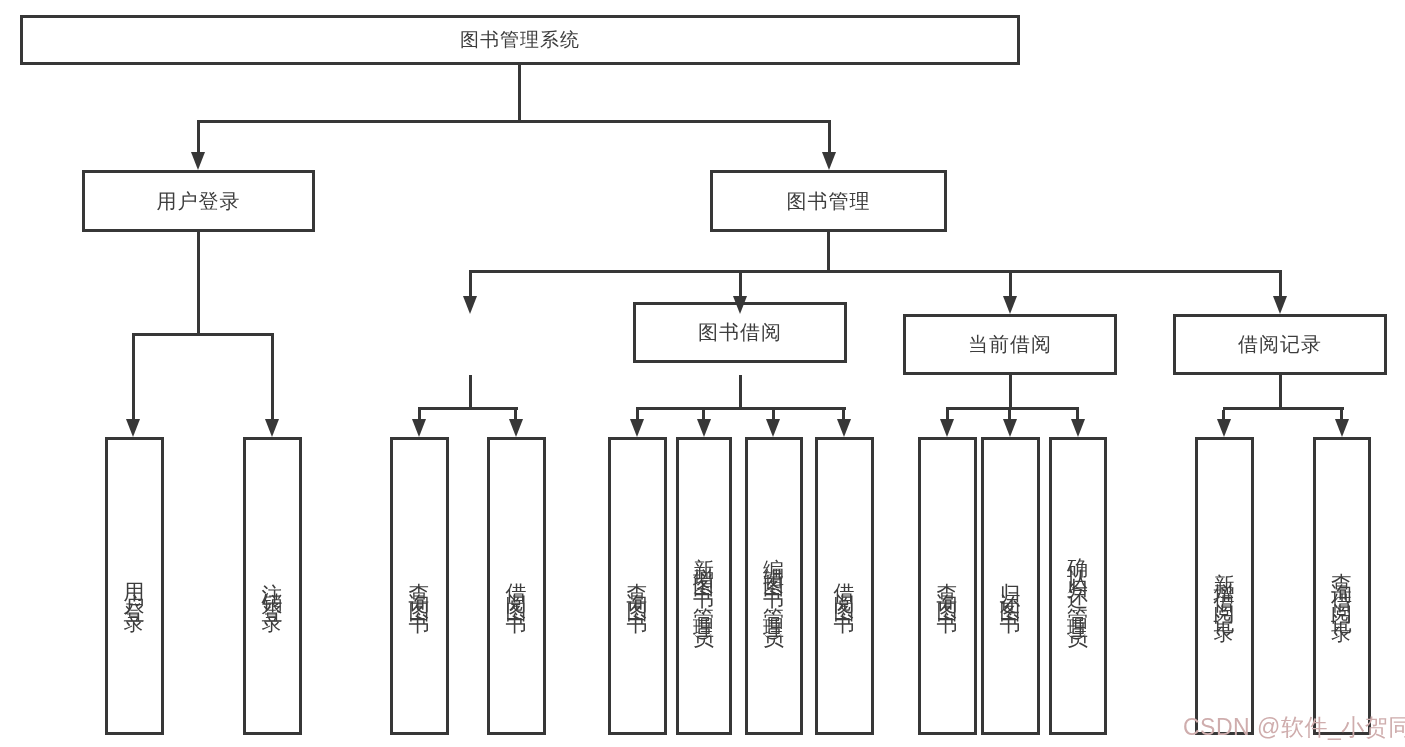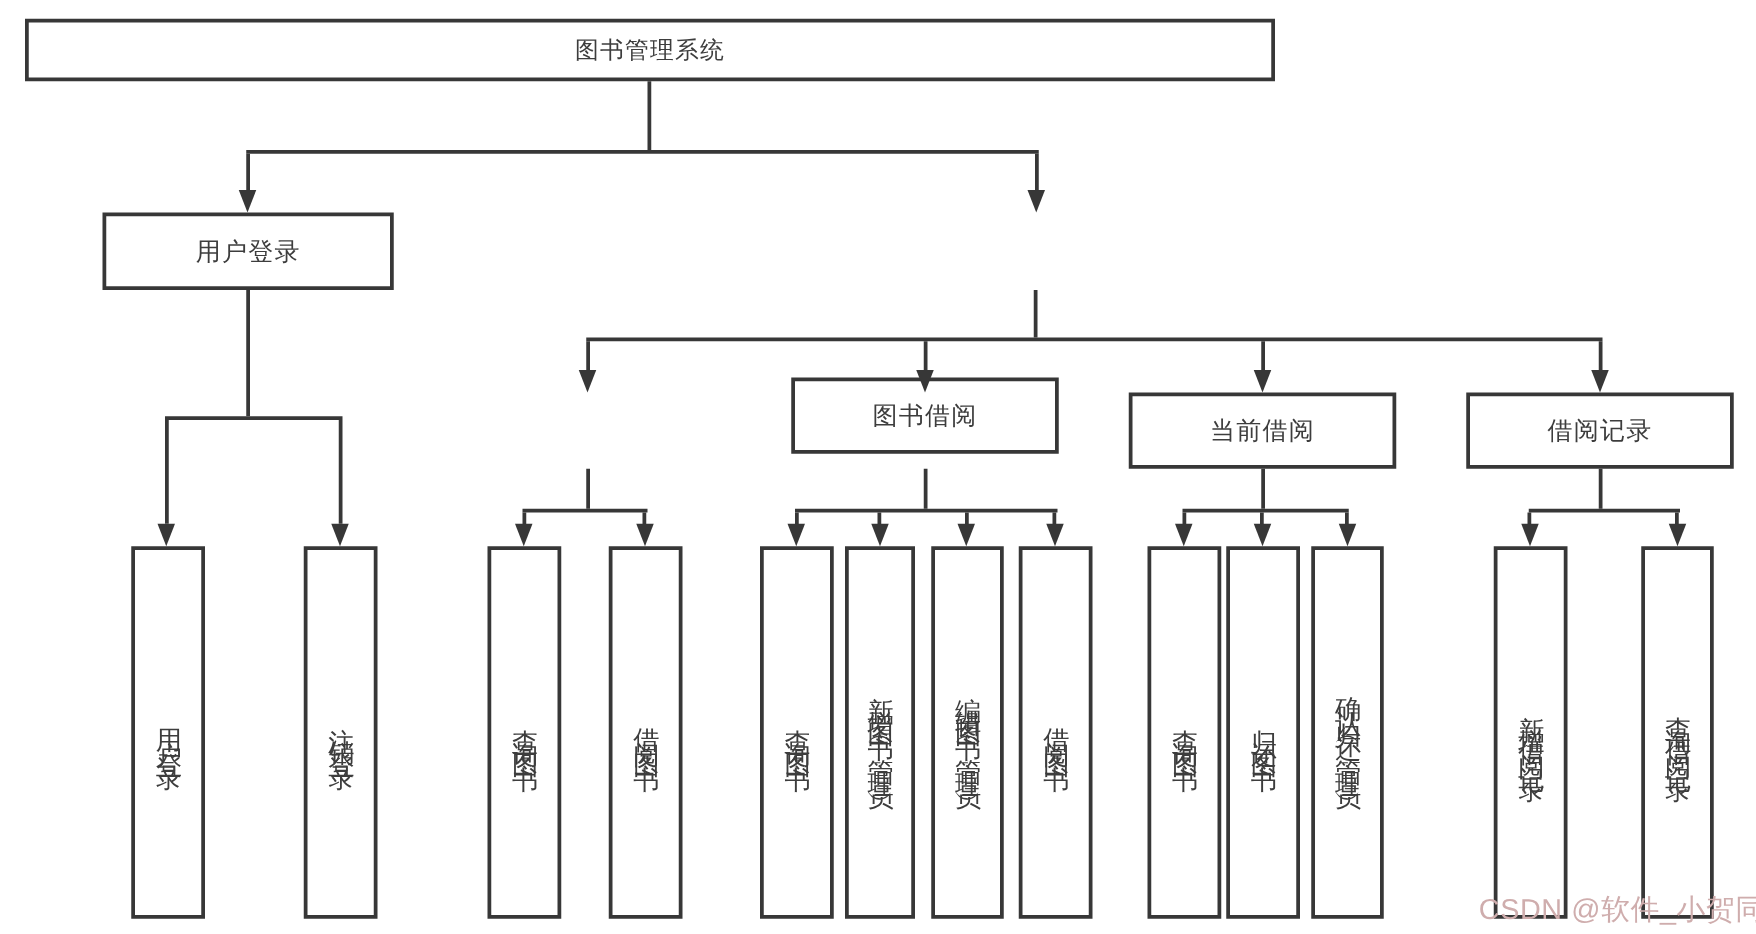--- a/index.html
+++ b/index.html
@@ -32,20 +32,23 @@
 <body>
 
 <div class="canvas">
 
   <div class="box root-box" style="left:20px;top:15px;width:1000px;height:50px">
     <span class="htext">图书管理系统</span>
   </div>
 
   <div class="box" style="left:82px;top:170px;width:233px;height:62px">
     <span class="htext">用户登录</span>
+  </div>
+  <div class="box" style="left:710px;top:170px;width:237px;height:62px">
+    <span class="htext">图书管理</span>
   </div>
 
   <div class="box" style="left:633px;top:302px;width:214px;height:61px">
     <span class="htext">图书借阅</span>
   </div>
   <div class="box" style="left:903px;top:314px;width:214px;height:61px">
     <span class="htext">当前借阅</span>
   </div>
   <div class="box" style="left:1173px;top:314px;width:214px;height:61px">
     <span class="htext">借阅记录</span>

